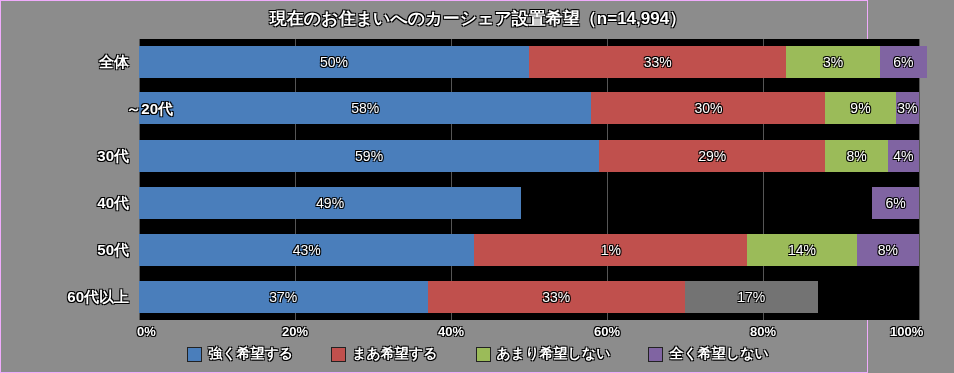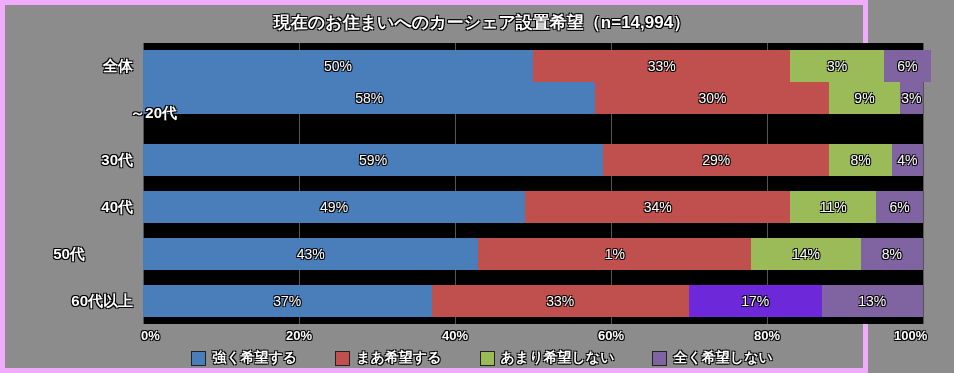--- a/index.html
+++ b/index.html
@@ -2,21 +2,21 @@
 <html><head>
 <meta charset="utf-8">
 <style>
   html,body{margin:0;padding:0;}
   body{
     width:954px;height:373px;
     background:#8c8c8c;
     font-family:"Liberation Sans", sans-serif;
     overflow:hidden;
   }
-  #wrap{position:relative;width:868px;height:373px;box-sizing:border-box;border:5px solid #f0abfc;background:#8c8c8c;}
+  #wrap{position:relative;width:868px;height:373px;box-sizing:border-box;border:1px solid #f0abfc;background:#8c8c8c;}
 
   #title{
     position:absolute;left:0;top:6px;width:954px;
     text-align:center;
     font-size:17px;font-weight:bold;color:#ffffff;
     letter-spacing:0px;
     text-shadow:1px 1px 0 #000, -1px 1px 0 #000, 1px -1px 0 #000, -1px -1px 0 #000;
   }
 
   
@@ -83,21 +83,21 @@
         <div class="bar" style="left: 390px; width: 257.4px; background: rgb(192, 80, 77);">
           <span>33%</span>
         </div>
         <div class="bar" style="left: 647.4px; width: 93.6px; background: rgb(155, 187, 89);">
           <span>3%</span>
         </div>
         <div class="bar" style="left: 741px; width: 46.8px; background: rgb(128, 100, 162);">
           <span>6%</span>
         </div>
       </div>
-      <div class="rowwrap" style="top: 39px; border-radius: 16px;">
+      <div class="rowwrap" style="top: 53px; border-radius: 16px;">
         <div class="bar" style="left: 0px; width: 452.4px; background: rgb(74, 126, 187);">
           <span>58%</span>
         </div>
         <div class="bar" style="left: 452.4px; width: 234px; background: rgb(192, 80, 77);">
           <span>30%</span>
         </div>
         <div class="bar" style="left: 686.4px; width: 70.2px; background: rgb(155, 187, 89);">
           <span>9%</span>
         </div>
         <div class="bar" style="left: 756.6px; width: 23.4px; background: rgb(128, 100, 162);">
@@ -115,26 +115,20 @@
           <span>8%</span>
         </div>
         <div class="bar" style="left: 748.8px; width: 31.2px; background: rgb(128, 100, 162);">
           <span>4%</span>
         </div>
       </div>
       <div class="rowwrap" style="top: 147.917px;">
         <div class="bar" style="left: 0px; width: 382.2px; background: rgb(74, 126, 187);">
           <span>49%</span>
         </div>
-        <div class="bar" style="left: 382.2px; width: 265.2px; background: rgb(192, 80, 77);">
-          <span>34%</span>
-        </div>
-        <div class="bar" style="left: 647.4px; width: 85.8px; background: rgb(155, 187, 89);">
-          <span>11%</span>
-        </div>
         <div class="bar" style="left: 733.2px; width: 46.8px; background: rgb(128, 100, 162);">
           <span>6%</span>
         </div>
       </div>
       <div class="rowwrap" style="top: 194.75px; padding-left: 24px;">
         <div class="bar" style="left: 0px; width: 335.4px; background: rgb(74, 126, 187);">
           <span>43%</span>
         </div>
         <div class="bar" style="left: 335.4px; width: 273px; background: rgb(192, 80, 77);">
           <span>1%</span>
@@ -146,35 +140,32 @@
           <span>8%</span>
         </div>
       </div>
       <div class="rowwrap" style="top: 241.583px;">
         <div class="bar" style="left: 0px; width: 288.6px; background: rgb(74, 126, 187);">
           <span>37%</span>
         </div>
         <div class="bar" style="left: 288.6px; width: 257.4px; background: rgb(192, 80, 77);">
           <span>33%</span>
         </div>
-        <div class="bar" style="left: 546px; width: 132.6px; background: #6d28d9;">
+        <div class="bar" style="left: 546px; width: 132.6px; background: #737373;">
           <span>17%</span>
-        </div>
-        <div class="bar" style="left: 678.6px; width: 101.4px; background: rgb(128, 100, 162);">
-          <span>13%</span>
         </div>
       </div>
     </div>
 
   <div id="labels-layer">
       <div class="catlabel" style="top: 52.4167px; padding-right: 8px;">全体</div>
       <div class="catlabel" style="top: 99.25px; padding-right: 8px; margin-left: 44px;">～20代</div>
       <div class="catlabel" style="top: 146.083px; padding-right: 8px;">30代</div>
       <div class="catlabel" style="top: 192.917px; padding-right: 8px;">40代</div>
-      <div class="catlabel" style="top: 239.75px; padding-right: 8px; text-align: center;">50代</div>
+      <div class="catlabel" style="top: 239.75px; padding-right: 8px;">50代</div>
       <div class="catlabel" style="top: 286.583px; padding-right: 8px;">60代以上</div>
     </div>
   <div id="ticks-layer">
       <div class="xtick" style="top: 323px; left: 136px;">0%</div>
       <div class="xtick" style="top: 323px; left: 281px;">20%</div>
       <div class="xtick" style="top: 323px; left: 437px;">40%</div>
       <div class="xtick" style="top: 323px; left: 593px;">60%</div>
       <div class="xtick" style="top: 323px; left: 749px;">80%</div>
       <div class="xtick" style="top: 323px; left: 889px;">100%</div>
     </div>

